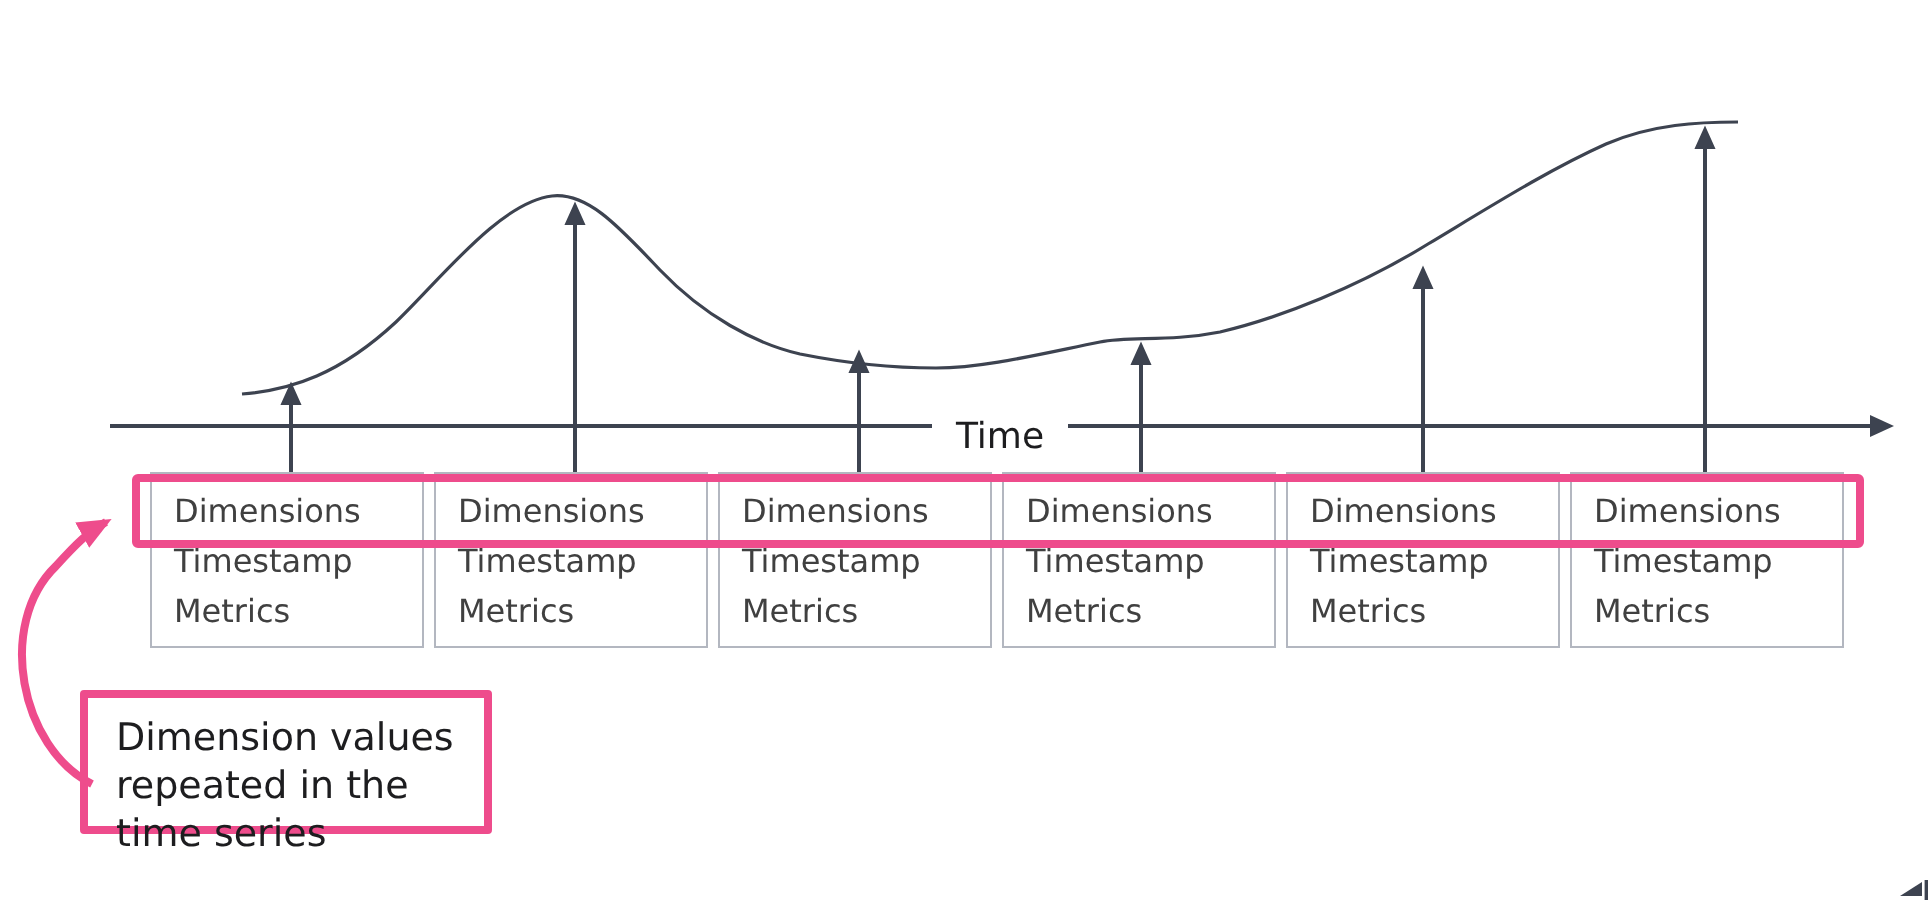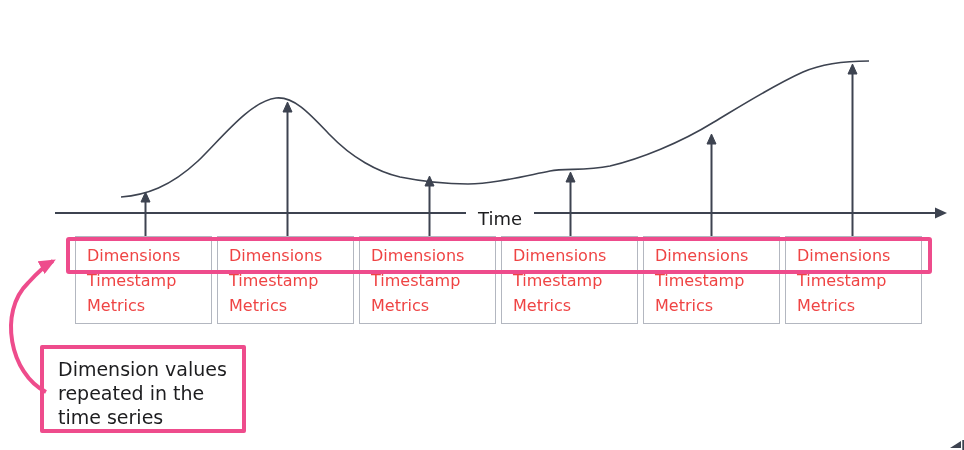--- a/index.html
+++ b/index.html
@@ -16,34 +16,34 @@
   }
   .time-label{
     position:absolute;left:468px;top:208px;width:64px;
     text-align:center;font-size:18px;color:#1d1d1f;z-index:1;
   }
   .record{
     position:absolute;top:236px;width:137px;height:88px;
     box-sizing:border-box;
     background:#ffffff;border:1px solid #b3b7c0;
     z-index:1;
-    font-size:16px;line-height:25px;color:#ef4444;
+    font-size:16px;line-height:25px;color:#404040;
     padding:6px 6px 0 11px;
   }
   .record span{display:block;white-space:nowrap;}
   .r0{left:75px;} .r1{left:217px;} .r2{left:359px;}
   .r3{left:501px;} .r4{left:643px;} .r5{left:785px;}
   .dims-highlight{
     position:absolute;left:66px;top:237px;width:866px;height:37px;
     box-sizing:border-box;
     border:4px solid #ee4c8c;border-radius:3px;
     background:transparent;z-index:2;
   }
   .callout{
-    position:absolute;left:40px;top:345px;width:206px;height:88px;
+    position:absolute;left:40px;top:345px;width:206px;height:72px;
     box-sizing:border-box;
     border:4px solid #ee4c8c;border-radius:2px;
     background:#ffffff;z-index:2;
     padding:8px 10px 0 14px;
     font-size:19px;line-height:24px;color:#1d1d1f;
   }
   .callout span{white-space:pre-line;display:block;}
 </style>
 </head>
 <body>

